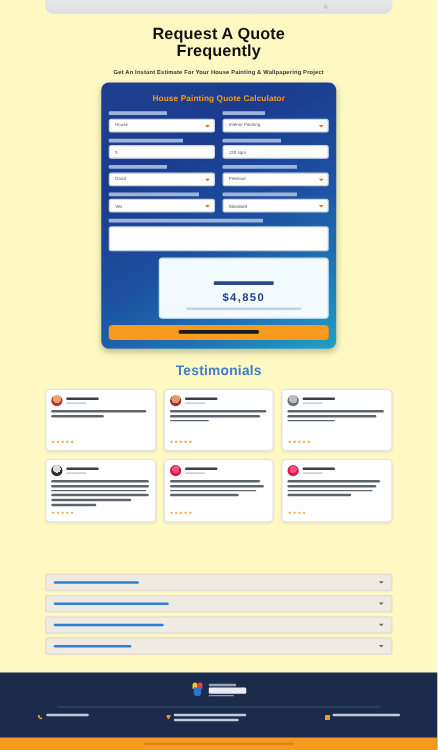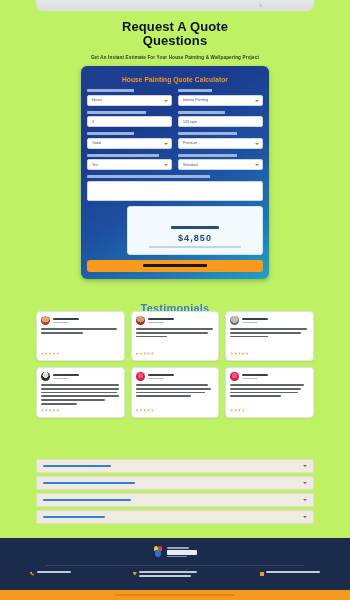--- a/index.html
+++ b/index.html
@@ -2,21 +2,21 @@
 <html><head>
 <meta charset="utf-8">
 <style>
   * { box-sizing: border-box; margin: 0; padding: 0; }
   html, body {
     width: 350px; height: 600px;
     font-family: "Liberation Sans", sans-serif;
     background: #ffffff;
     overflow: hidden;
   }
-  .page { position: relative; width: 350px; height: 600px; background: #bef264; }
+  .page { position: relative; width: 350px; height: 600px; background: #fef9c3; }
 
   
   .chrome-bar {
     position: absolute; top: 0; left: 36px; width: 278px; height: 11px;
     background: linear-gradient(#e4e6e8, #dcdee0);
     border-radius: 0 0 7px 7px;
   }
   .chrome-bar .dot {
     position: absolute; top: 4px; right: 52px;
     width: 3px; height: 3px; border-radius: 50%; background: #c6c9cc;
@@ -99,21 +99,21 @@
   .cta span {
     height: 2.6px; width: 64px; background: #1a1a1a; border-radius: 1px;
     font-size: 0; color: transparent;
   }
 
   
   .sec-h {
     position: absolute; width: 350px; text-align: center;
     font-size: 11px; font-weight: 700; color: #3f7ccb; letter-spacing: .2px;
   }
-  #h-testi { top: 302px; }
+  #h-testi { top: 291px; }
   #h-faq { top: 436px; }
 
   
   .testi-wrap {
     position: absolute; top: 311px; left: 36px; width: 278px;
     display: grid; grid-template-columns: repeat(3,1fr); gap: 6px;
   }
   .tcard {
     background: #fff; border: 1px solid #dfe3e8; border-radius: 4px;
     padding: 4px 4px 5px; box-shadow: 0 1px 2px rgba(0,0,0,.07);
@@ -196,21 +196,21 @@
 
 <div class="page">
 
   <div class="chrome-bar">
     <span class="dot"></span>
   </div>
 
   <div class="hero">
     <h1>
       <span>Request A Quote</span>
-      <span class="l2">Questions</span>
+      <span class="l2">Frequently</span>
     </h1>
     <div class="sub">Get An Instant Estimate For Your House Painting &amp; Wallpapering Project</div>
   </div>
 
   <div class="calc">
     <div class="calc-title">House Painting Quote Calculator</div>
 
     <div class="grid2">
       <div class="col">
         <div class="field">

